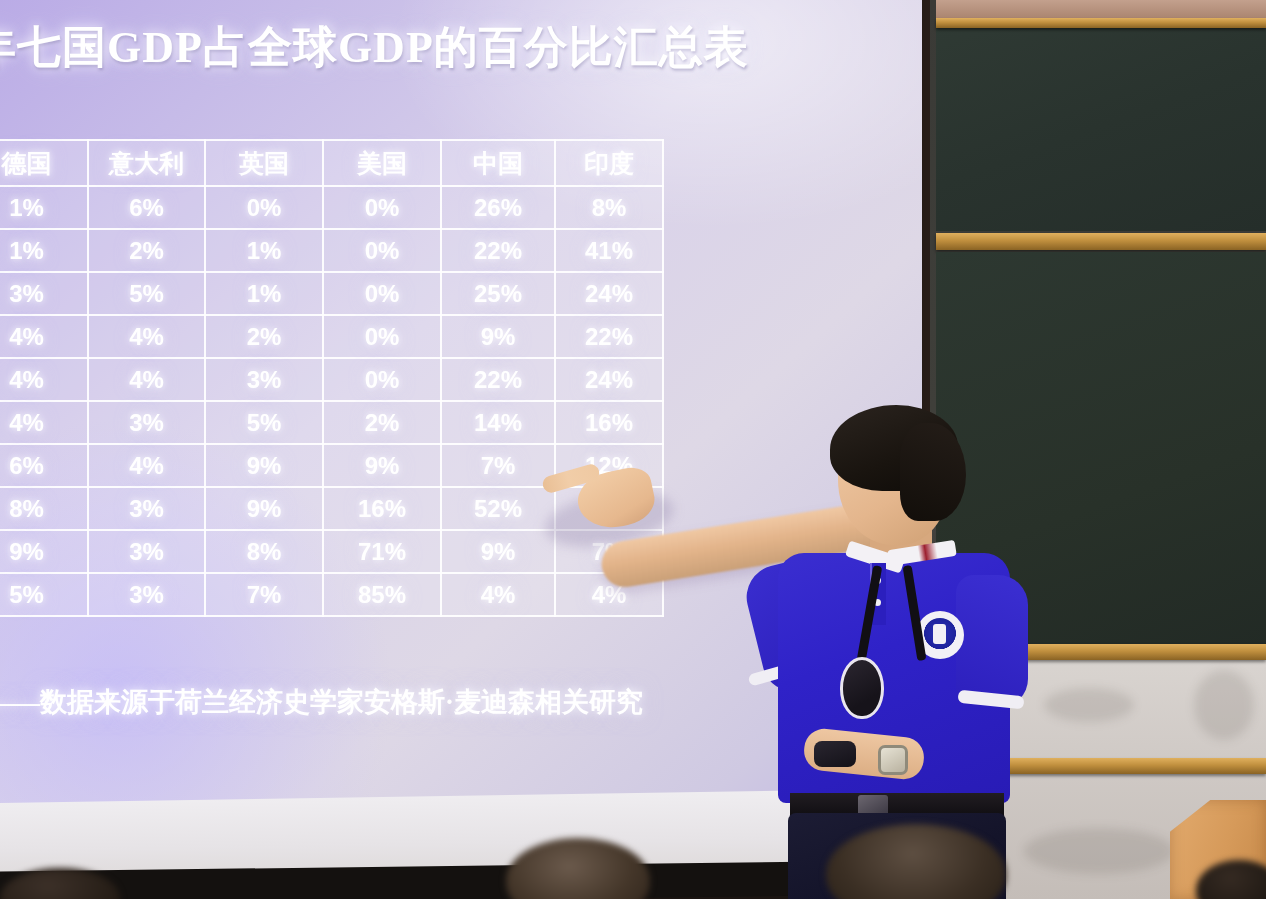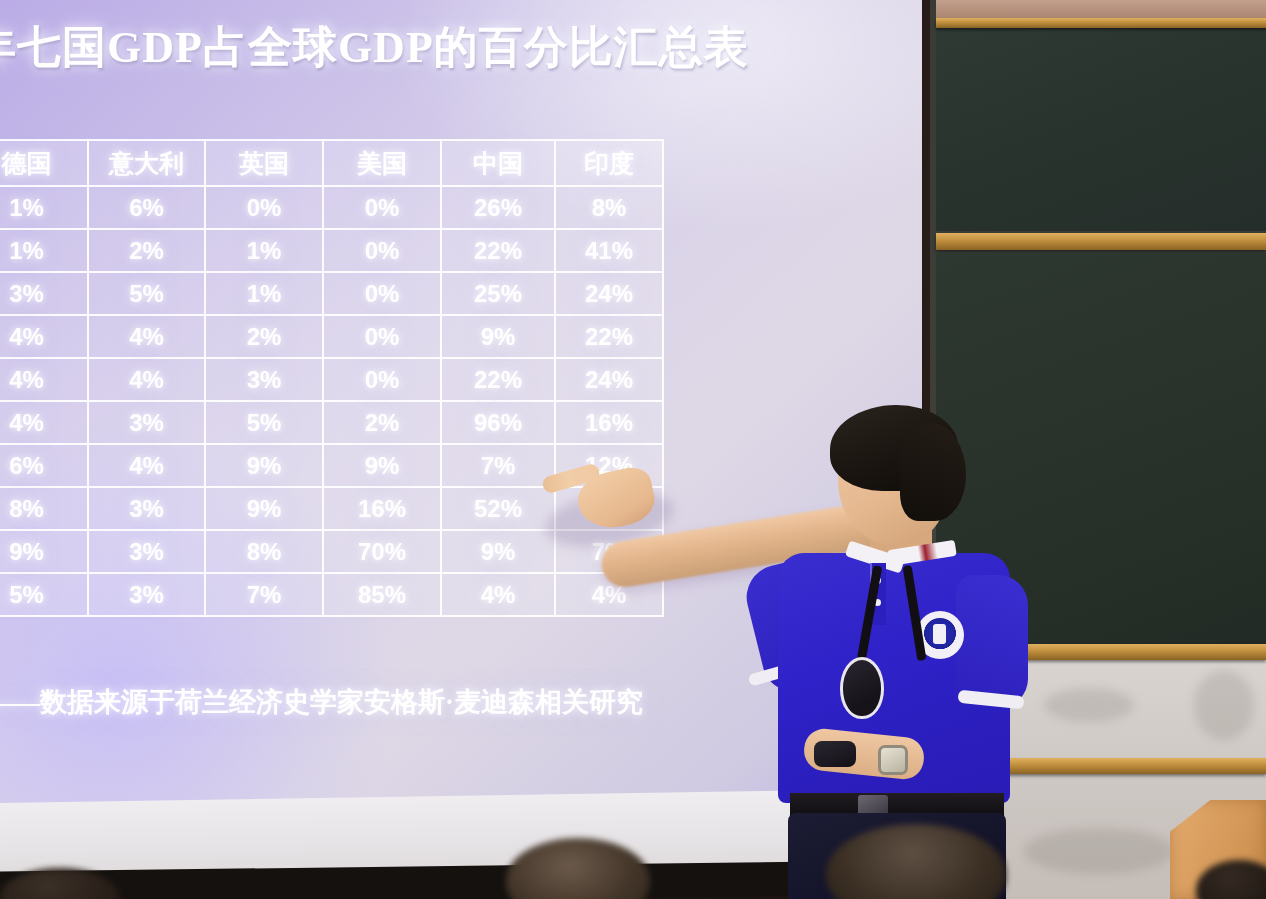--- a/index.html
+++ b/index.html
@@ -362,21 +362,21 @@
           <td>3%</td>
           <td>0%</td>
           <td>22%</td>
           <td>24%</td>
         </tr>
         <tr>
           <td>4%</td>
           <td>3%</td>
           <td>5%</td>
           <td>2%</td>
-          <td>96%</td>
+          <td>14%</td>
           <td>16%</td>
         </tr>
         <tr>
           <td>6%</td>
           <td>4%</td>
           <td>9%</td>
           <td>9%</td>
           <td>7%</td>
           <td>12%</td>
         </tr>
@@ -385,21 +385,21 @@
           <td>3%</td>
           <td>9%</td>
           <td>16%</td>
           <td>52%</td>
           <td></td>
         </tr>
         <tr>
           <td>9%</td>
           <td>3%</td>
           <td>8%</td>
-          <td>70%</td>
+          <td>71%</td>
           <td>9%</td>
           <td>7%</td>
         </tr>
         <tr>
           <td>5%</td>
           <td>3%</td>
           <td>7%</td>
           <td>85%</td>
           <td>4%</td>
           <td>4%</td>

